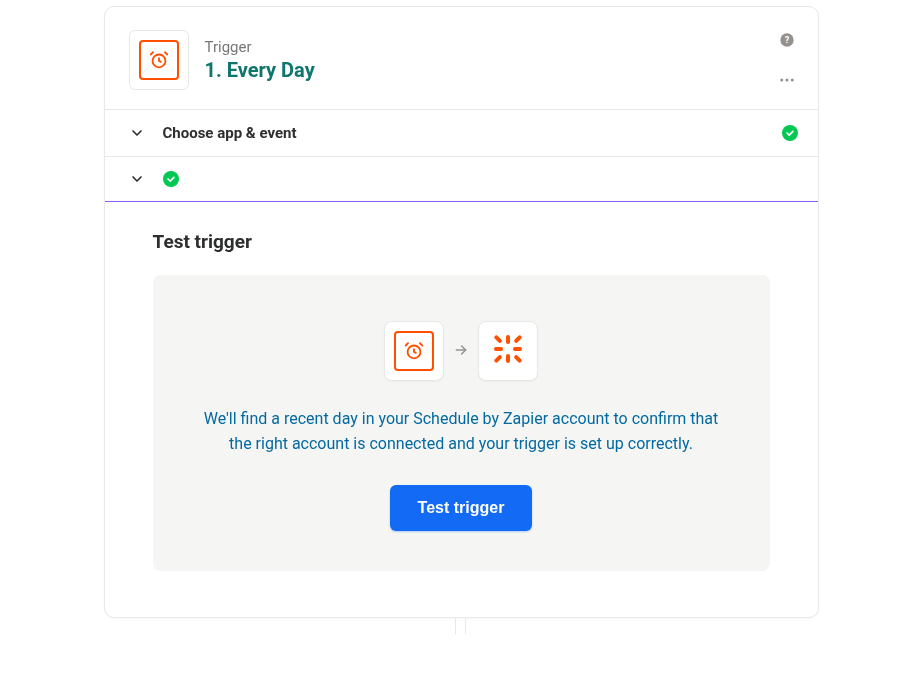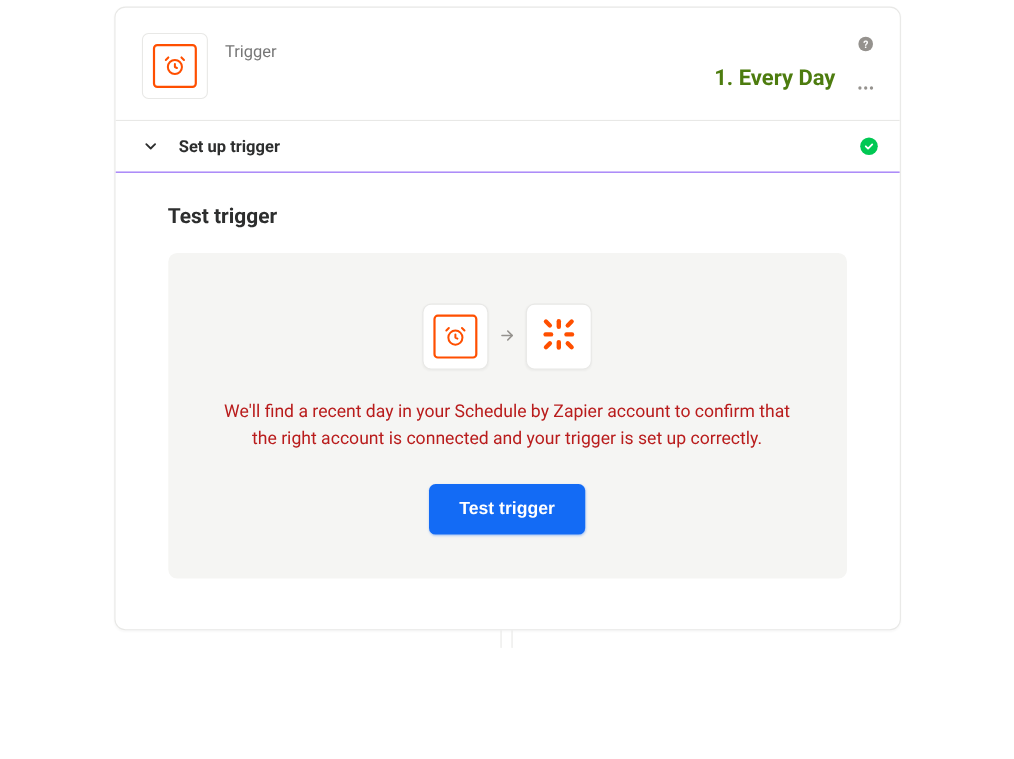--- a/index.html
+++ b/index.html
@@ -39,21 +39,21 @@
       background:#fff;
     }
     .app-tile-inner {
       width: 40px; height: 40px;
       border: 2px solid #ff4f00;
       border-radius: 4px;
       display:flex;align-items:center;justify-content:center;
     }
     .hdr-text { flex: 1; min-width: 0; }
     .hdr-kicker { font-size: 15px; color: #777; }
-    .hdr-title { font-size: 20px; font-weight: 700; color: #4d7c0f; margin-top: 2px; text-align: right;}
+    .hdr-title { font-size: 20px; font-weight: 700; color: #0f766e; margin-top: 2px;}
     .hdr-actions { display: flex; flex-direction: column; align-items: center; gap: 18px; }
     .icon-btn {
       width: 22px; height: 22px;
       display: flex; align-items: center; justify-content: center;
       color: #95928e;
       cursor: pointer;
     }
 
     
     .row {
@@ -94,21 +94,21 @@
     .tile {
       width: 60px; height: 60px;
       background:#fff;
       border: 1px solid #e8e8e6;
       border-radius: 8px;
       display:flex; align-items:center; justify-content:center;
       box-shadow: 0 1px 2px rgba(0,0,0,0.04);
     }
     .arrow-between { color: #95928e; padding: 0 2px; }
     .panel-heading { font-size: 19px; font-weight: 700; margin-bottom: 10px; }
-    .panel-desc { font-size: 16px; color: #b91c1c; line-height: 1.55; max-width: 720px; margin: 0 auto 28px; }
+    .panel-desc { font-size: 16px; color: #0369a1; line-height: 1.55; max-width: 720px; margin: 0 auto 28px; }
     .btn-primary {
       display: inline-block;
       background: #136bf5;
       color: #fff;
       font-size: 16px;
       font-weight: 600;
       border: none;
       border-radius: 6px;
       padding: 14px 28px;
       cursor: pointer;
@@ -163,28 +163,40 @@
       <div class="icon-btn">
         <svg width="18" height="18" viewBox="0 0 24 24" fill="#95928e">
             <circle cx="5" cy="12" r="2"></circle>
             <circle cx="12" cy="12" r="2"></circle>
             <circle cx="19" cy="12" r="2"></circle>
           </svg>
       </div>
     </div>
   </div>
 
-
   <div class="row">
     <span class="chevron">
       <svg width="16" height="16" viewBox="0 0 24 24" fill="none" stroke="#2d2e2e" stroke-width="2.5" stroke-linecap="round" stroke-linejoin="round">
           <polyline points="6 9 12 15 18 9"></polyline>
         </svg>
     </span>
-    <div class="row-title">Set up trigger</div>
+    <div class="row-title">Choose app &amp; event</div>
+    <span class="check-badge">
+      <svg viewBox="0 0 24 24" fill="none" stroke="#fff" stroke-width="4" stroke-linecap="round" stroke-linejoin="round">
+          <polyline points="5 12 10 17 19 8"></polyline>
+        </svg>
+    </span>
+  </div>
+
+  <div class="row">
+    <span class="chevron">
+      <svg width="16" height="16" viewBox="0 0 24 24" fill="none" stroke="#2d2e2e" stroke-width="2.5" stroke-linecap="round" stroke-linejoin="round">
+          <polyline points="6 9 12 15 18 9"></polyline>
+        </svg>
+    </span>
     <span class="check-badge">
       <svg viewBox="0 0 24 24" fill="none" stroke="#fff" stroke-width="4" stroke-linecap="round" stroke-linejoin="round">
           <polyline points="5 12 10 17 19 8"></polyline>
         </svg>
     </span>
   </div>
 
   <div class="section">
     <div class="section-title">Test trigger</div>
 

